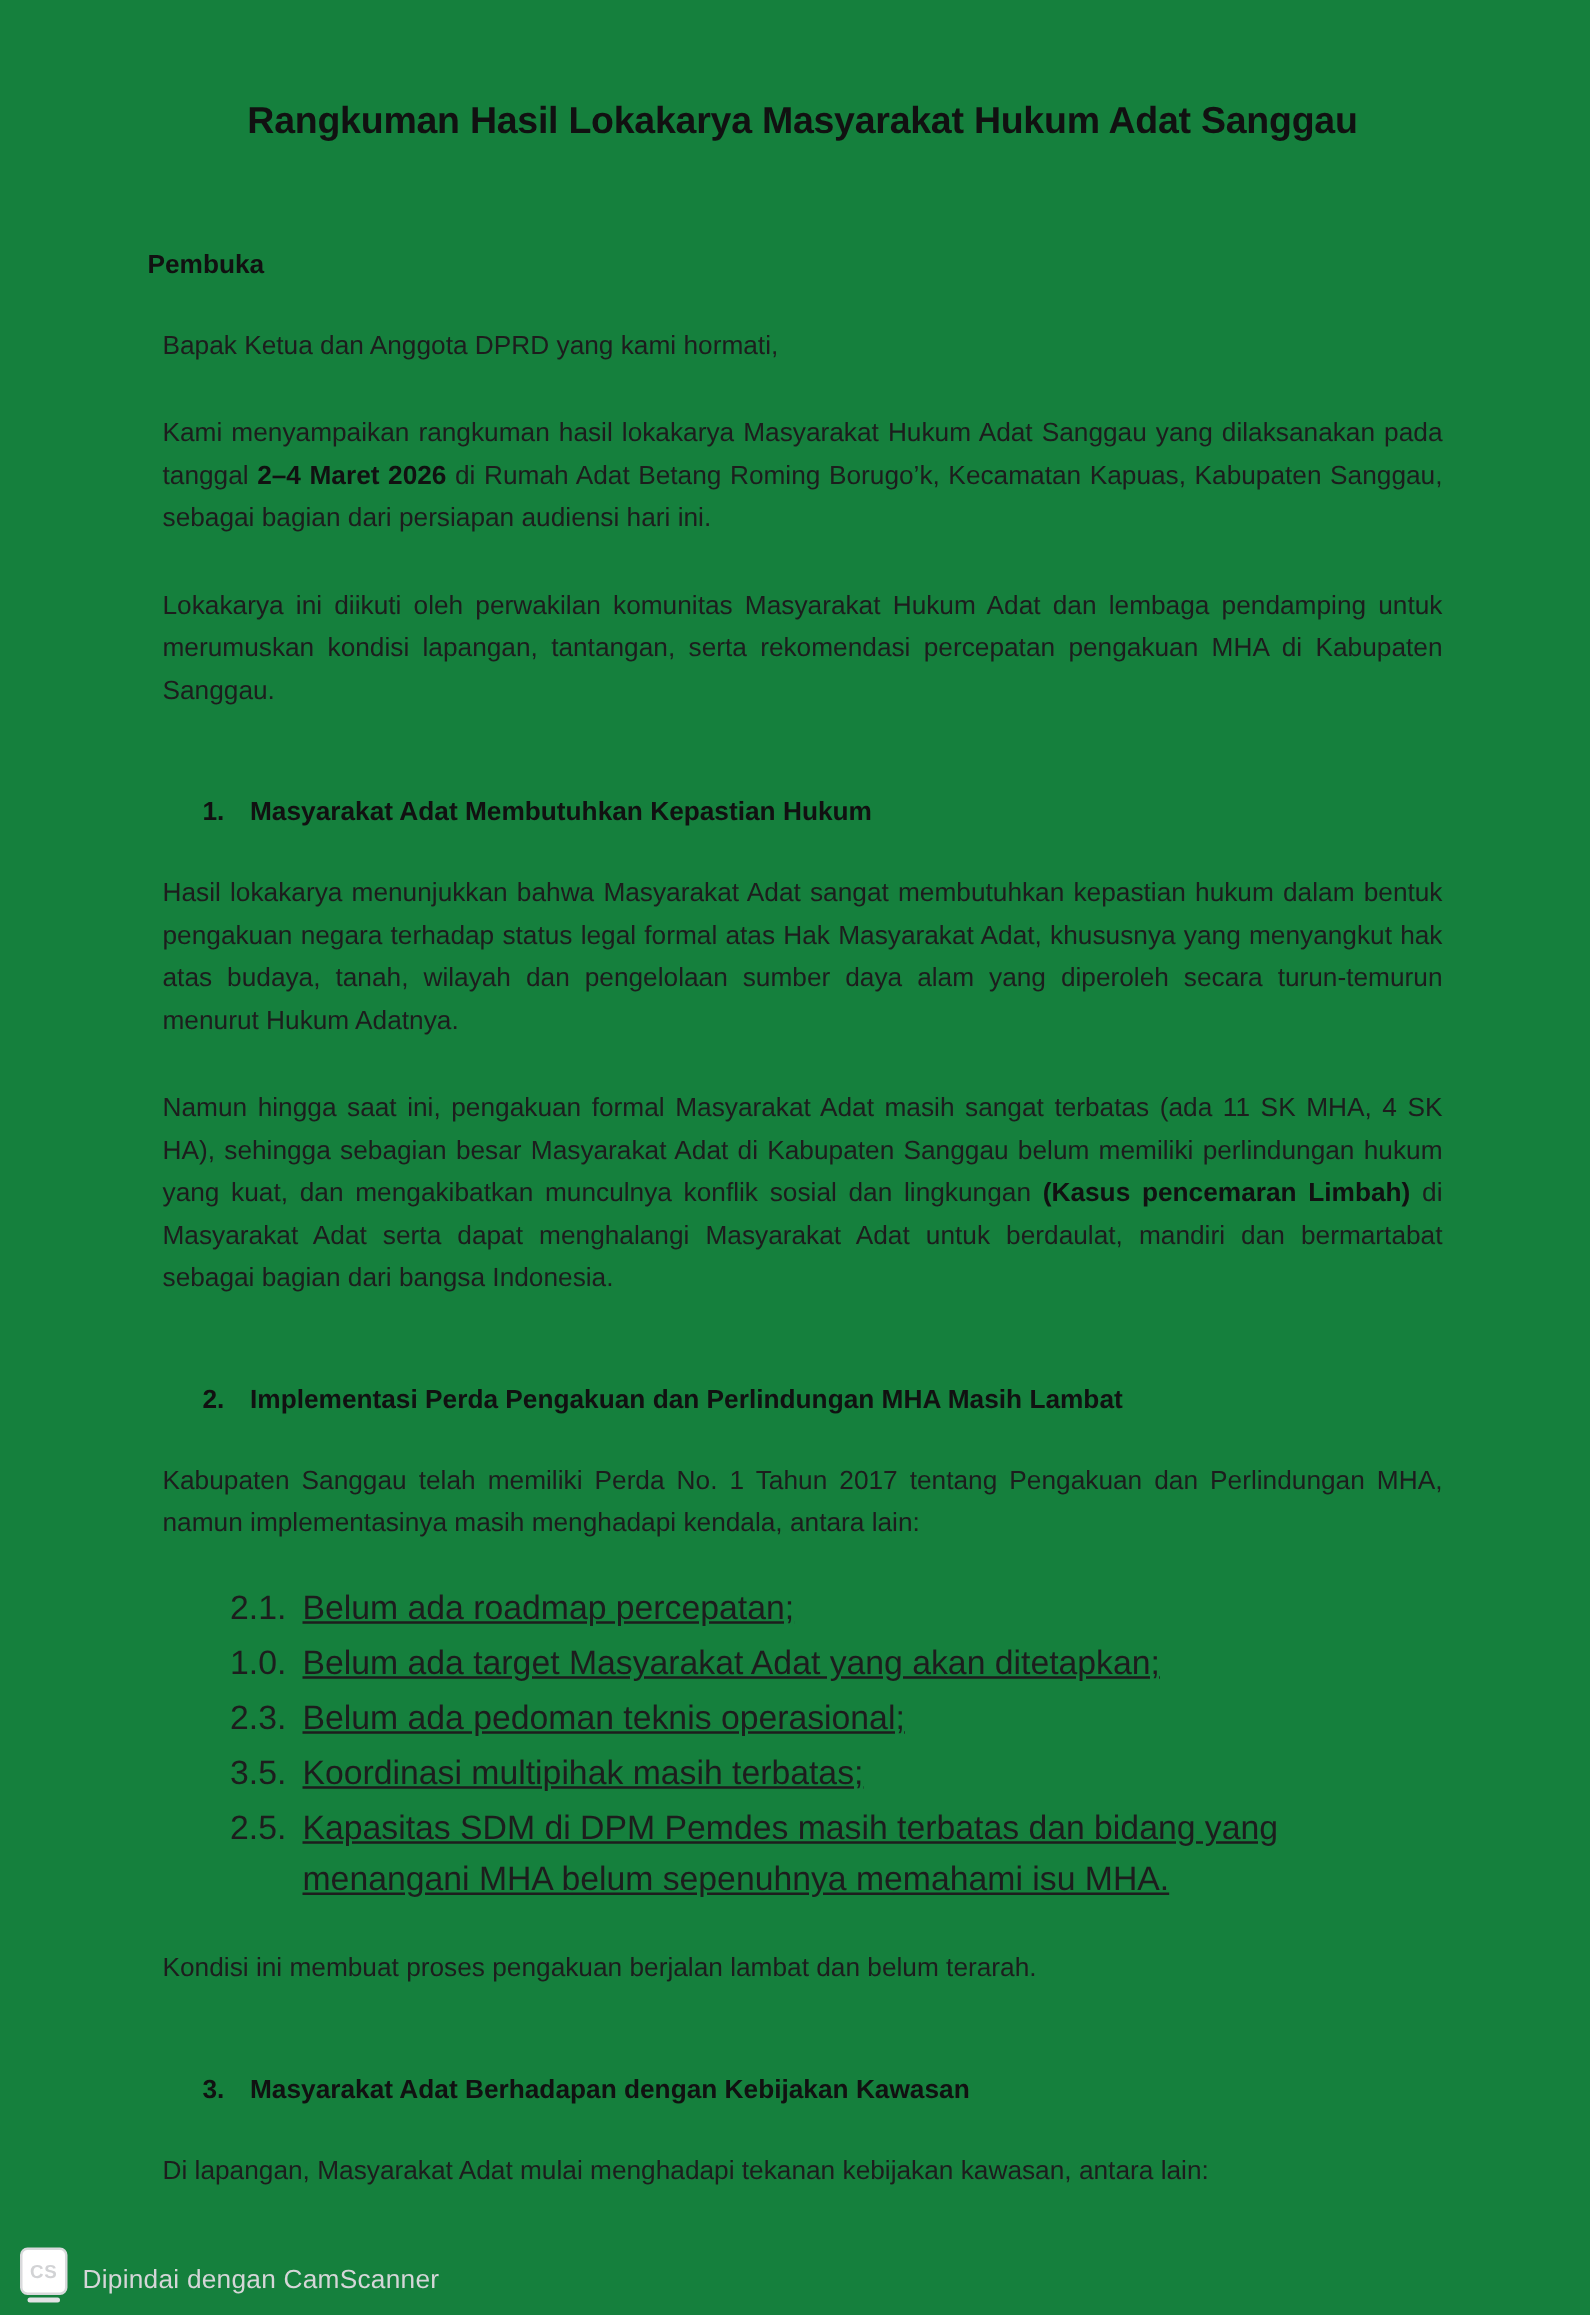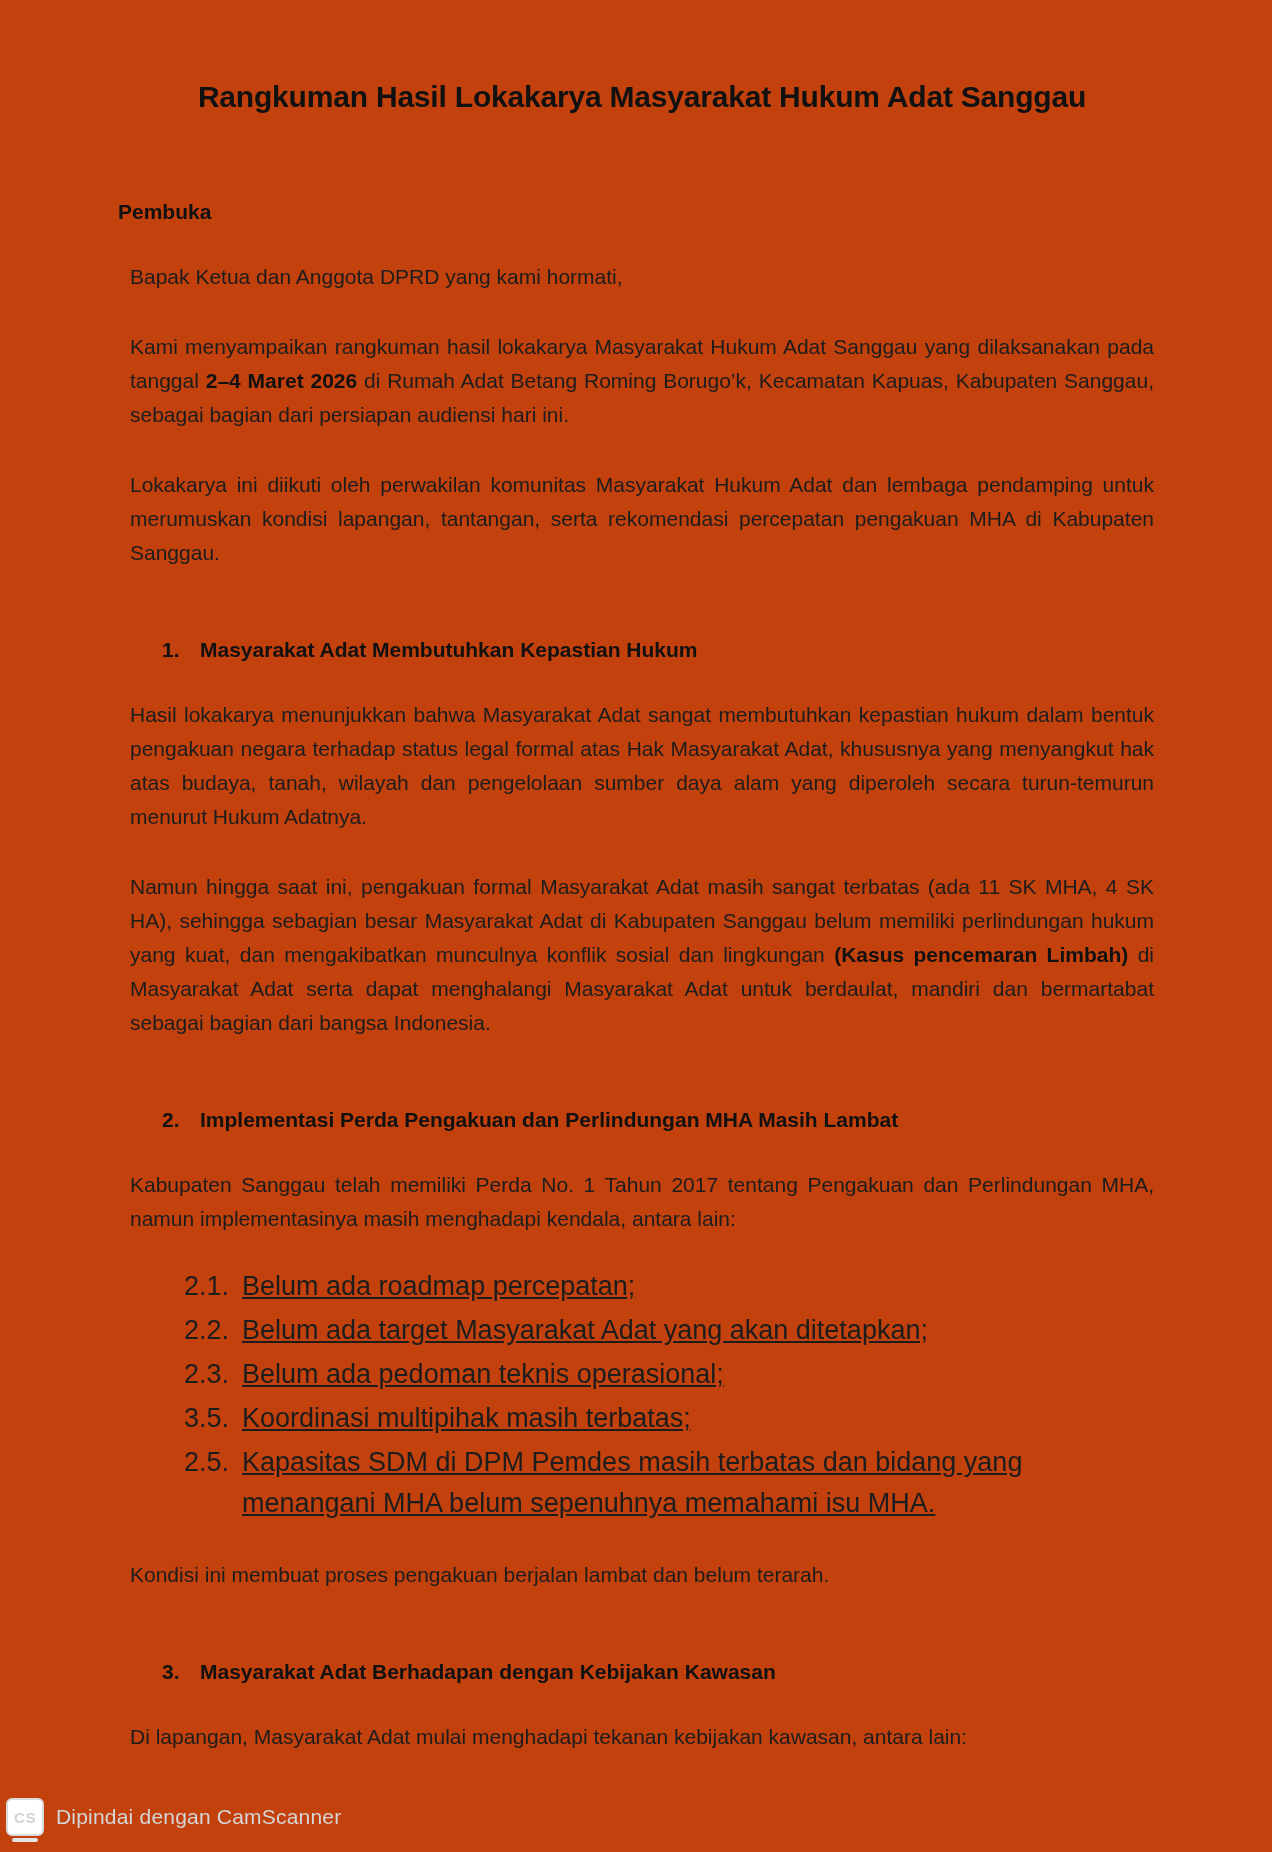--- a/index.html
+++ b/index.html
@@ -14,21 +14,21 @@
     color: #1a1a1a;
     position: relative;
     overflow: hidden;
   }
 
   .page {
     position: absolute;
     top: 0; left: 0;
     width: 1272px;
     height: 1852px;
-    background: #c2410c;
+    background: #15803d;
     box-sizing: border-box;
     padding: 0;
   }
 
   .content {
     position: absolute;
     left: 118px;
     top: 0;
     width: 1048px;
   }
@@ -103,24 +103,24 @@
     flex: 1;
     max-width: 856px;
     text-decoration: underline;
   }
 
   b, strong { font-weight: bold; color: #111111; }
 
   
   .watermark {
     position: absolute;
-    left: 6px;
+    left: 16px;
     bottom: 16px;
     display: flex;
-    align-items: center;
+    align-items: flex-end;
     opacity: 1;
   }
   .cs-badge {
     width: 34px;
     height: 34px;
     border: 2px solid #d9dadc;
     border-radius: 6px;
     display: flex;
     align-items: center;
     justify-content: center;
@@ -179,21 +179,21 @@
     </div>
 
     <p class="body-text">Kabupaten Sanggau telah memiliki Perda No. 1 Tahun 2017 tentang Pengakuan dan Perlindungan MHA, namun implementasinya masih menghadapi kendala, antara lain:</p>
 
     <ol class="sublist">
       <li>
         <span class="marker">2.1.</span>
         <span class="itxt">Belum ada roadmap percepatan;</span>
       </li>
       <li>
-        <span class="marker">2.2.</span>
+        <span class="marker">1.0.</span>
         <span class="itxt">Belum ada target Masyarakat Adat yang akan ditetapkan;</span>
       </li>
       <li>
         <span class="marker">2.3.</span>
         <span class="itxt">Belum ada pedoman teknis operasional;</span>
       </li>
       <li>
         <span class="marker">3.5.</span>
         <span class="itxt">Koordinasi multipihak masih terbatas;</span>
       </li>

